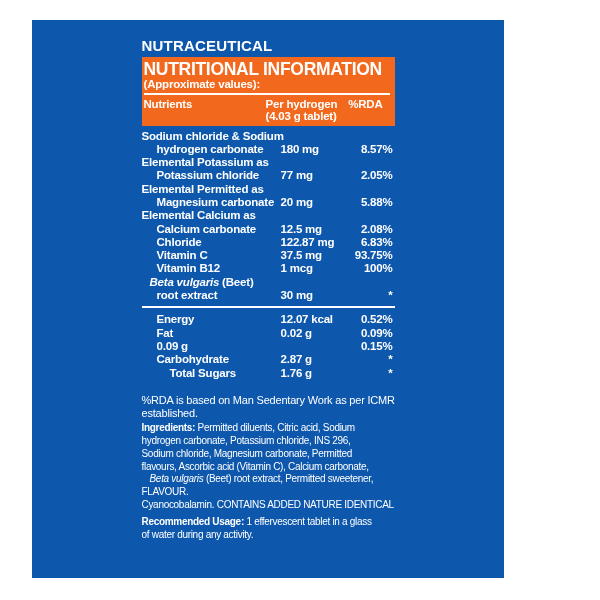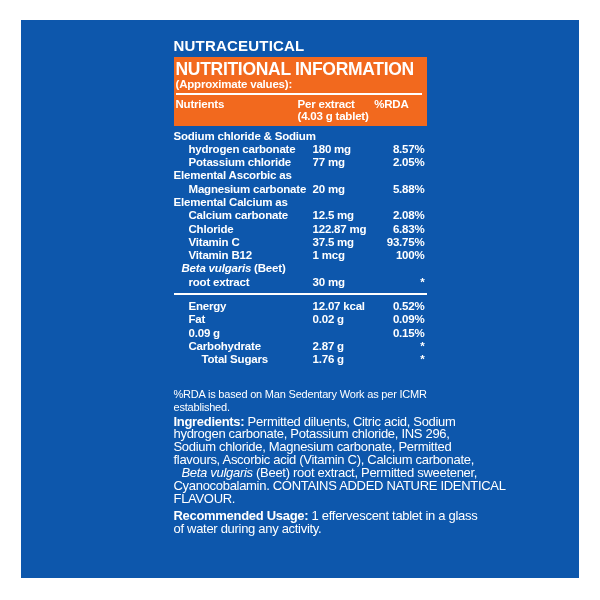--- a/index.html
+++ b/index.html
@@ -9,21 +9,21 @@
     --txt:#ffffff;
   }
   html,body{margin:0;padding:0;}
   body{
     width:600px;height:600px;overflow:hidden;position:relative;
     background:var(--page-bg);
     font-family:"Liberation Sans",sans-serif;
     -webkit-font-smoothing:antialiased;
   }
   .panel{
-    position:absolute;left:21px;top:20px;width:558px;height:558px;
+    position:absolute;left:32px;top:20px;width:472px;height:558px;
     background:var(--panel-bg);color:var(--txt);
   }
   .col{width:253px;margin:0 auto;padding-top:18px;}
 
   .brand{
     font-size:15px;font-weight:700;letter-spacing:0.2px;line-height:16px;
   }
   .orange{
     margin-top:3px;background:var(--accent);
     padding:3px 0 4px 2px;
@@ -32,21 +32,21 @@
     font-size:17.5px;font-weight:700;letter-spacing:-0.3px;line-height:18px;white-space:nowrap;
   }
   .orange .sub{
     font-size:11.5px;font-weight:700;line-height:12.5px;letter-spacing:-0.2px;
   }
   .hline{
     height:2px;background:var(--txt);margin:2px 5px 0 0;
   }
   .cols{
     display:grid;grid-template-columns:122px 1fr auto;
-    margin-top:3px;padding-right:18px;
+    margin-top:3px;padding-right:12px;
     font-size:11.5px;font-weight:700;letter-spacing:-0.2px;line-height:12px;
   }
   .cols .c3{text-align:right;}
 
   .table{margin-top:4px;}
   .nline{
     font-size:11.5px;font-weight:700;letter-spacing:-0.2px;line-height:13.3px;
     white-space:nowrap;
   }
   .ngrid{
@@ -54,66 +54,67 @@
     font-size:11.5px;font-weight:700;letter-spacing:-0.2px;line-height:13.3px;
     white-space:nowrap;padding-right:2px;padding-left:15px;
   }
   .ngrid .rda{text-align:right;}
   .ngrid .name.indent{padding-left:13px;}
   i{font-style:italic;margin-left:8px;}
 
   .divider{height:2px;background:var(--txt);margin-top:4px;}
   .t2{margin-top:5px;}
 
-  .foot{margin-top:21px;}
+  .foot{margin-top:14px;}
   .foot .fline{
     font-size:11px;font-weight:400;letter-spacing:-0.2px;line-height:13px;white-space:nowrap;
   }
   .para{margin-top:2px;}
   .para .pline{
-    font-size:13px;font-weight:400;letter-spacing:-0.3px;line-height:12.9px;white-space:nowrap;
+    font-size:10px;font-weight:400;letter-spacing:-0.3px;line-height:12.9px;white-space:nowrap;
   }
   .para .pline b{font-weight:700;}
   .usage{margin-top:4px;}
 </style>
 </head>
 <body>
 
 <div class="panel">
   <div class="col">
 
     <div class="brand">NUTRACEUTICAL</div>
 
     <div class="orange">
       <div class="h1">NUTRITIONAL INFORMATION</div>
       <div class="sub">(Approximate values):</div>
       <div class="hline"></div>
       <div class="cols">
         <div class="c1">Nutrients</div>
         <div class="c2">
-          <div>Per extract</div>
+          <div>Per hydrogen</div>
           <div>(4.03 g tablet)</div>
         </div>
         <div class="c3">%RDA</div>
       </div>
     </div>
 
     <div class="table" id="nutrients-table">
         <div class="nline">Sodium chloride &amp; Sodium</div>
         <div class="ngrid">
           <div class="name">hydrogen carbonate</div>
           <div class="amt">180 mg</div>
           <div class="rda">8.57%</div>
         </div>
+        <div class="nline">Elemental Potassium as</div>
         <div class="ngrid">
           <div class="name">Potassium chloride</div>
           <div class="amt">77 mg</div>
           <div class="rda">2.05%</div>
         </div>
-        <div class="nline">Elemental Ascorbic as</div>
+        <div class="nline">Elemental Permitted as</div>
         <div class="ngrid">
           <div class="name">Magnesium carbonate</div>
           <div class="amt">20 mg</div>
           <div class="rda">5.88%</div>
         </div>
         <div class="nline">Elemental Calcium as</div>
         <div class="ngrid">
           <div class="name">Calcium carbonate</div>
           <div class="amt">12.5 mg</div>
           <div class="rda">2.08%</div>
@@ -174,22 +175,22 @@
         <div class="fline">%RDA is based on Man Sedentary Work as per ICMR</div>
         <div class="fline">established.</div>
       </div>
 
     <div class="para" id="ingredients">
         <div class="pline"><b>Ingredients:</b><span> Permitted diluents, Citric acid, Sodium</span></div>
         <div class="pline"><span>hydrogen carbonate, Potassium chloride, INS 296,</span></div>
         <div class="pline"><span>Sodium chloride, Magnesium carbonate, Permitted</span></div>
         <div class="pline"><span>flavours, Ascorbic acid (Vitamin C), Calcium carbonate,</span></div>
         <div class="pline"><i>Beta vulgaris</i><span> (Beet) root extract, Permitted sweetener,</span></div>
+        <div class="pline"><span>FLAVOUR.</span></div>
         <div class="pline"><span>Cyanocobalamin. CONTAINS ADDED NATURE IDENTICAL</span></div>
-        <div class="pline"><span>FLAVOUR.</span></div>
       </div>
 
     <div class="para usage" id="usage">
         <div class="pline"><b>Recommended Usage:</b><span> 1 effervescent tablet in a glass</span></div>
         <div class="pline"><span>of water during any activity.</span></div>
       </div>
 
   </div>
 </div>
 

